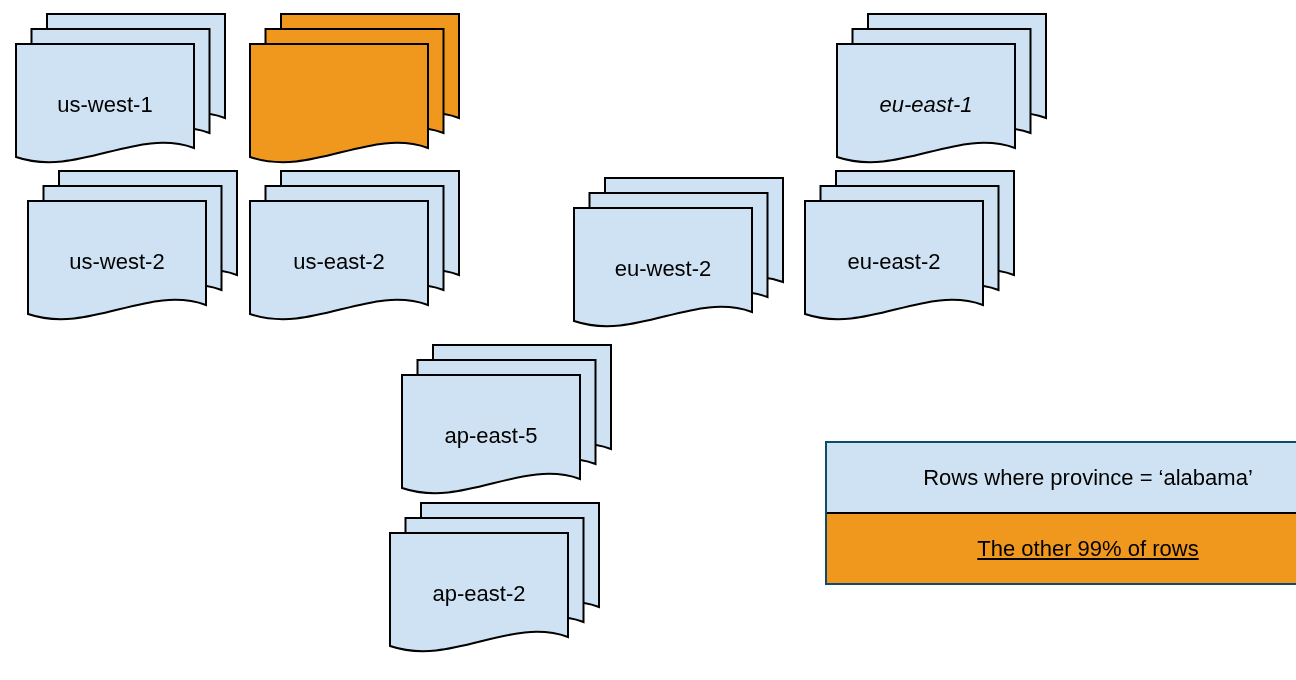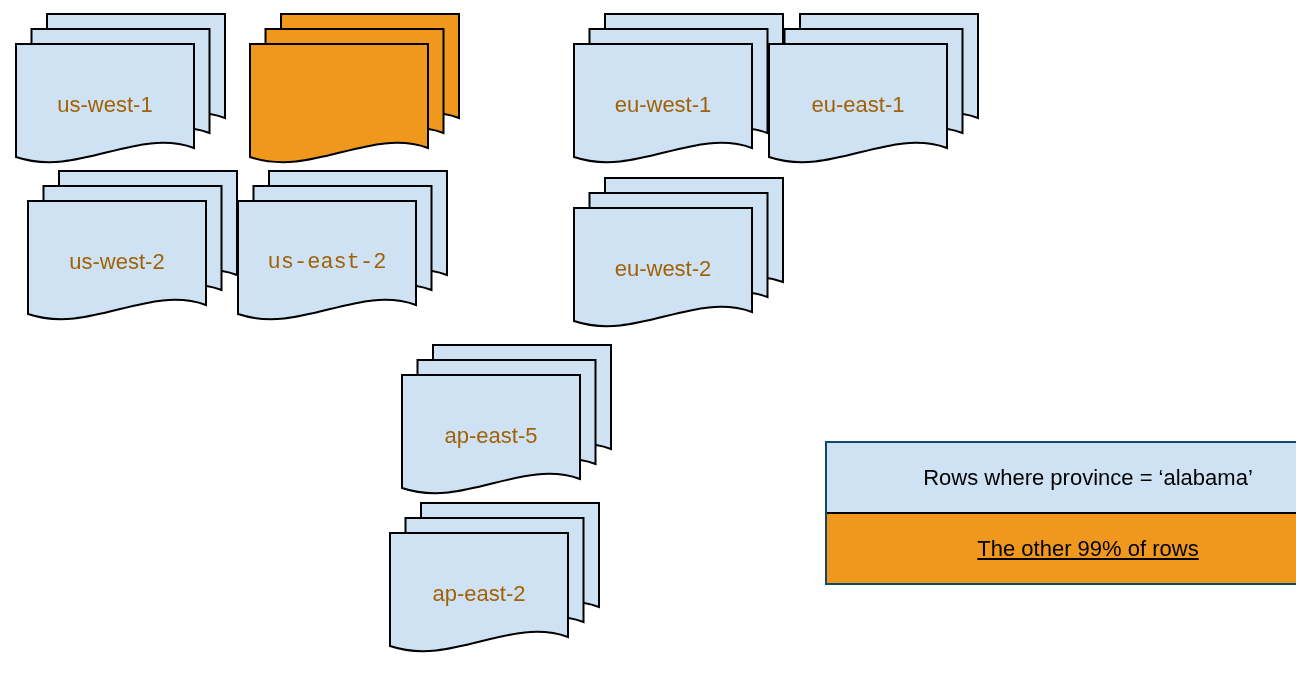--- a/index.html
+++ b/index.html
@@ -22,31 +22,31 @@
     left: 1px;
     top: 31px;
     width: 178px;
     height: 110px;
     display: flex;
     align-items: center;
     justify-content: center;
     padding-top: 12px;
     box-sizing: border-box;
     font-size: 22px;
-    color: #a16207;
+    color: #000000;
     white-space: nowrap;
     pointer-events: none;
   }
   
   .pos-us-west-1 { left: 15px;  top: 13px;  }
   .pos-us-east-1 { left: 249px; top: 13px;  }
   .pos-eu-west-1 { left: 573px; top: 13px;  }
-  .pos-eu-east-1 { left: 768px; top: 13px;  }
+  .pos-eu-east-1 { left: 836px; top: 13px; font-style: italic;  }
   .pos-us-west-2 { left: 15px;  top: 170px; margin-left: 12px; }
-  .pos-us-east-2 { left: 237px; top: 170px; font-family: Liberation Mono, monospace; }
+  .pos-us-east-2 { left: 249px; top: 170px; }
   .pos-eu-west-2 { left: 573px; top: 170px; margin-top: 7px; }
   .pos-eu-east-2 { left: 804px; top: 170px; }
   .pos-ap-east-1 { left: 401px; top: 344px; }
   .pos-ap-east-2 { left: 389px; top: 502px; text-align: right; }
 
   .legend {
     position: absolute;
     left: 825px;
     top: 441px;
     width: 526px;
@@ -81,28 +81,20 @@
   </div>
 
   <div class="stack pos-us-east-1">
     <svg width="212" height="162" viewBox="0 0 212 162">
       <path transform="translate(32,1)" d="M0,0 H178 V104 C120,83 62,134 0,113 Z" stroke="#000" stroke-width="2" fill="#f0981e"></path>
       <path transform="translate(16.5,16)" d="M0,0 H178 V104 C120,83 62,134 0,113 Z" stroke="#000" stroke-width="2" fill="#f0981e"></path>
       <path transform="translate(1,31)" d="M0,0 H178 V104 C120,83 62,134 0,113 Z" stroke="#000" stroke-width="2" fill="#f0981e"></path>
     </svg>
   </div>
 
-  <div class="stack pos-eu-west-1">
-    <svg width="212" height="162" viewBox="0 0 212 162">
-      <path transform="translate(32,1)" d="M0,0 H178 V104 C120,83 62,134 0,113 Z" stroke="#000" stroke-width="2" fill="#cfe2f3"></path>
-      <path transform="translate(16.5,16)" d="M0,0 H178 V104 C120,83 62,134 0,113 Z" stroke="#000" stroke-width="2" fill="#cfe2f3"></path>
-      <path transform="translate(1,31)" d="M0,0 H178 V104 C120,83 62,134 0,113 Z" stroke="#000" stroke-width="2" fill="#cfe2f3"></path>
-    </svg>
-    <div class="stack-label">eu-west-1</div>
-  </div>
 
   <div class="stack pos-eu-east-1">
     <svg width="212" height="162" viewBox="0 0 212 162">
       <path transform="translate(32,1)" d="M0,0 H178 V104 C120,83 62,134 0,113 Z" stroke="#000" stroke-width="2" fill="#cfe2f3"></path>
       <path transform="translate(16.5,16)" d="M0,0 H178 V104 C120,83 62,134 0,113 Z" stroke="#000" stroke-width="2" fill="#cfe2f3"></path>
       <path transform="translate(1,31)" d="M0,0 H178 V104 C120,83 62,134 0,113 Z" stroke="#000" stroke-width="2" fill="#cfe2f3"></path>
     </svg>
     <div class="stack-label">eu-east-1</div>
   </div>
 
@@ -126,20 +118,28 @@
 
   <div class="stack pos-eu-west-2">
     <svg width="212" height="162" viewBox="0 0 212 162">
       <path transform="translate(32,1)" d="M0,0 H178 V104 C120,83 62,134 0,113 Z" stroke="#000" stroke-width="2" fill="#cfe2f3"></path>
       <path transform="translate(16.5,16)" d="M0,0 H178 V104 C120,83 62,134 0,113 Z" stroke="#000" stroke-width="2" fill="#cfe2f3"></path>
       <path transform="translate(1,31)" d="M0,0 H178 V104 C120,83 62,134 0,113 Z" stroke="#000" stroke-width="2" fill="#cfe2f3"></path>
     </svg>
     <div class="stack-label">eu-west-2</div>
   </div>
 
+  <div class="stack pos-eu-east-2">
+    <svg width="212" height="162" viewBox="0 0 212 162">
+      <path transform="translate(32,1)" d="M0,0 H178 V104 C120,83 62,134 0,113 Z" stroke="#000" stroke-width="2" fill="#cfe2f3"></path>
+      <path transform="translate(16.5,16)" d="M0,0 H178 V104 C120,83 62,134 0,113 Z" stroke="#000" stroke-width="2" fill="#cfe2f3"></path>
+      <path transform="translate(1,31)" d="M0,0 H178 V104 C120,83 62,134 0,113 Z" stroke="#000" stroke-width="2" fill="#cfe2f3"></path>
+    </svg>
+    <div class="stack-label">eu-east-2</div>
+  </div>
 
   <div class="stack pos-ap-east-1">
     <svg width="212" height="162" viewBox="0 0 212 162">
       <path transform="translate(32,1)" d="M0,0 H178 V104 C120,83 62,134 0,113 Z" stroke="#000" stroke-width="2" fill="#cfe2f3"></path>
       <path transform="translate(16.5,16)" d="M0,0 H178 V104 C120,83 62,134 0,113 Z" stroke="#000" stroke-width="2" fill="#cfe2f3"></path>
       <path transform="translate(1,31)" d="M0,0 H178 V104 C120,83 62,134 0,113 Z" stroke="#000" stroke-width="2" fill="#cfe2f3"></path>
     </svg>
     <div class="stack-label">ap-east-5</div>
   </div>
 

